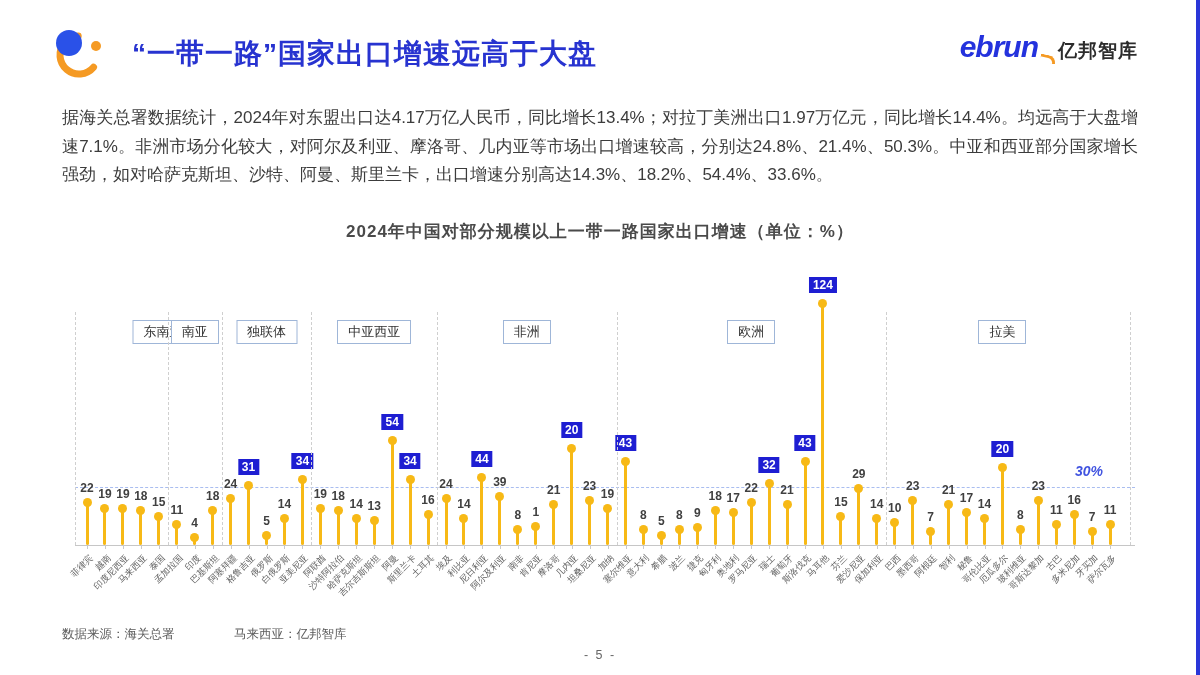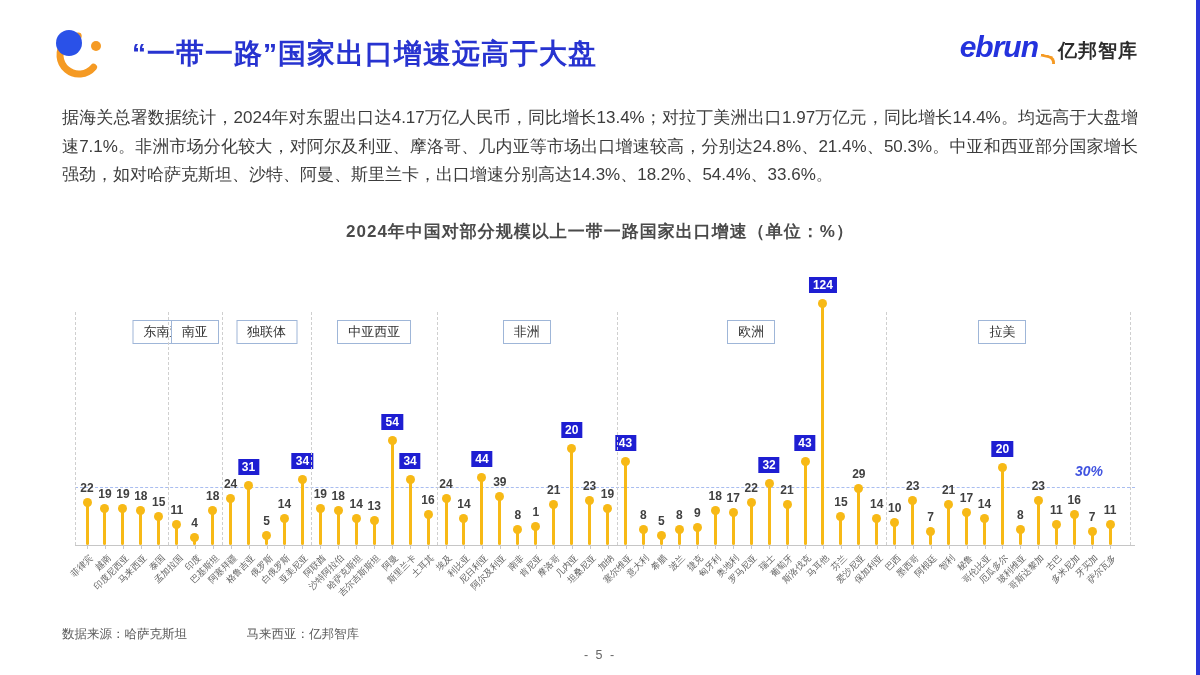--- a/index.html
+++ b/index.html
@@ -384,16 +384,16 @@
     <div class="separator" style="left: 92.775px;"></div>
     <div class="separator" style="left: 146.625px;"></div>
     <div class="separator" style="left: 236.375px;"></div>
     <div class="separator" style="left: 362.025px;"></div>
     <div class="separator" style="left: 541.525px;"></div>
     <div class="separator" style="left: 810.775px;"></div>
     <div class="separator" style="left: 1055.15px;"></div>
   </div>
 
 <div class="footer">
-  <span>数据来源：哈萨克斯坦</span>
+  <span>数据来源：海关总署</span>
   <span>马来西亚：亿邦智库</span>
 </div>
 <div class="page-num">- 5 -</div>
 
 </body></html>

